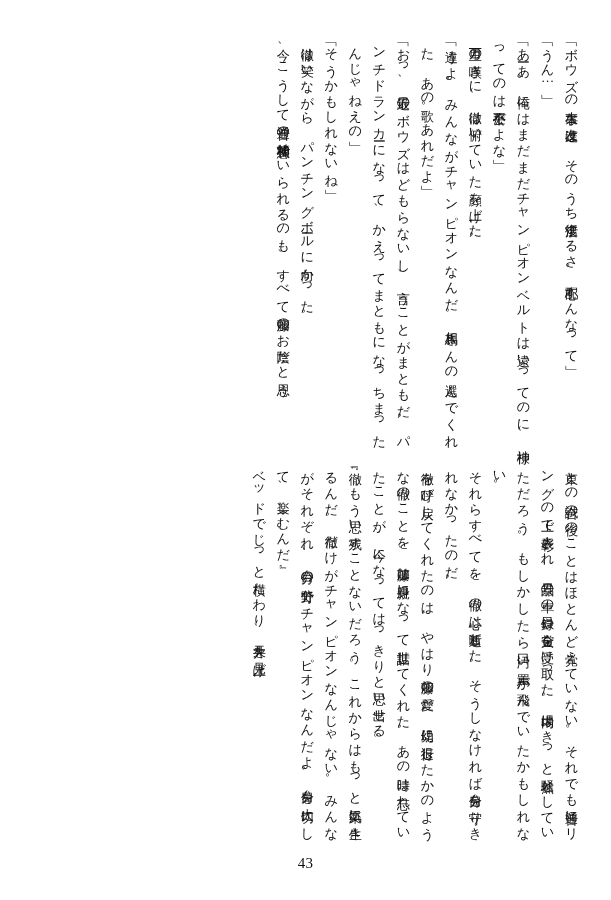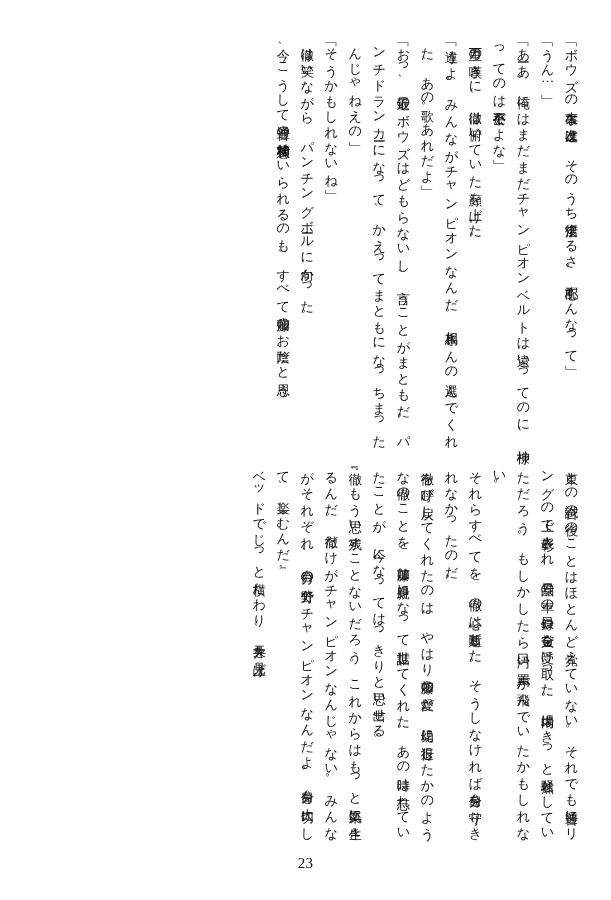--- a/index.html
+++ b/index.html
@@ -74,15 +74,15 @@
 「そうかもしれないね」
 徹は笑いながら、パンチングボールに向かった。
 今、こうして普通の精神状態でいられるのも、すべて加藤のお陰だと思う。</div>
 
   <div class="vtext" id="block-lower">東との試合の後のことはほとんど覚えていない。それでも普通にリングの上で表彰され、景品の車の目録や賞金を受け取った。場内はきっと騒然としていただろう。もしかしたら口汚い罵声が飛んでいたかもしれない。
 それらすべてを、徹の心は遮断した。そうしなければ自分を守りきれなかったのだ。
 徹を呼び戻してくれたのは、やはり加藤の愛だ。幼児に退行したかのような徹のことを、加藤は親身になって世話してくれた。あの時は忘れていたことが、今になってはっきりと思い出せる。
 『徹、もう思い残すことないだろう。これからはもっと気楽に生きるんだ。徹だけがチャンピオンなんじゃない。みんながそれぞれ、自分の分野でチャンピオンなんだよ。自分を大切にして、楽しむんだ』
 ベッドでじっと横たわり、天井を見上げ</div>
 
-  <div class="page-number">23</div>
+  <div class="page-number">43</div>
 
 </div>
 
 </body></html>

